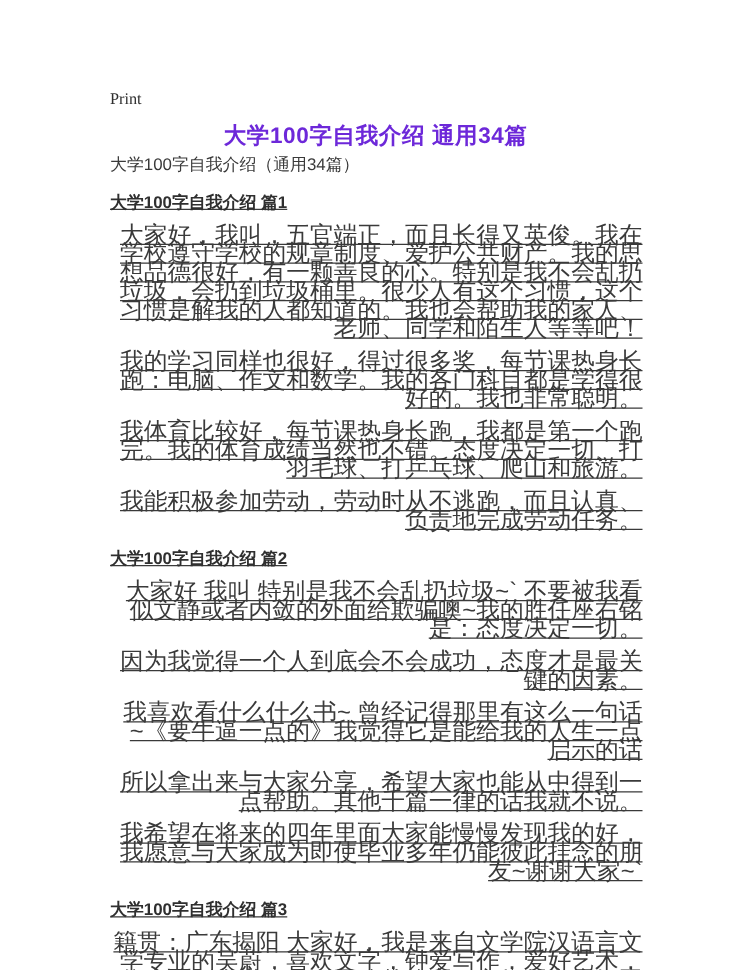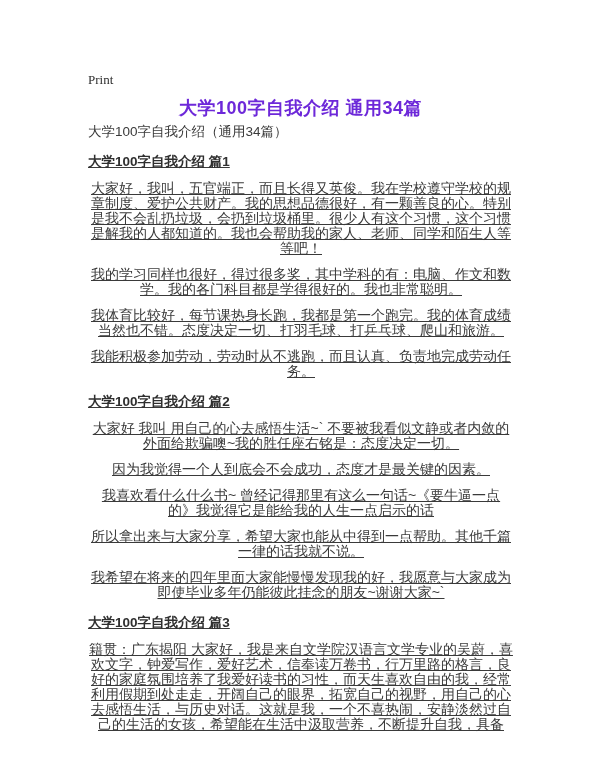--- a/index.html
+++ b/index.html
@@ -48,24 +48,24 @@
   }
   .section-heading {
     margin: 14px 0 11px 0;
     font-size: 13.5px;
     line-height: 17px;
     font-weight: bold;
     color: #2f2f2f;
   }
   .para {
     margin: 11px 0;
-    font-size: 14px;
+    font-size: 19px;
     line-height: 15px;
     color: #3a3a3a;
-    text-align: center;
+    text-align: right;
     word-break: break-all;
   }
   .content {
     width: 426px;
     text-decoration: underline;
   }
 </style>
 </head>
 <body>
 
@@ -74,26 +74,26 @@
   <a class="print-link">Print</a>
 
   <h1 class="doc-title">大学100字自我介绍 通用34篇</h1>
 
   <div class="doc-subtitle">大学100字自我介绍（通用34篇）</div>
 
   <div class="content">
 
     <h2 class="section-heading">大学100字自我介绍 篇1</h2>
     <p class="para">大家好，我叫，五官端正，而且长得又英俊。我在学校遵守学校的规章制度、爱护公共财产。我的思想品德很好，有一颗善良的心。特别是我不会乱扔垃圾，会扔到垃圾桶里。很少人有这个习惯，这个习惯是解我的人都知道的。我也会帮助我的家人、老师、同学和陌生人等等吧！</p>
-    <p class="para">我的学习同样也很好，得过很多奖，其中学科的有：电脑、作文和数学。我的各门科目都是学得很好的。我也非常聪明。</p>
+    <p class="para">我的学习同样也很好，得过很多奖，每节课热身长跑：电脑、作文和数学。我的各门科目都是学得很好的。我也非常聪明。</p>
     <p class="para">我体育比较好，每节课热身长跑，我都是第一个跑完。我的体育成绩当然也不错。态度决定一切、打羽毛球、打乒乓球、爬山和旅游。</p>
     <p class="para">我能积极参加劳动，劳动时从不逃跑，而且认真、负责地完成劳动任务。</p>
 
     <h2 class="section-heading">大学100字自我介绍 篇2</h2>
-    <p class="para">大家好 我叫 用自己的心去感悟生活~` 不要被我看似文静或者内敛的外面给欺骗噢~我的胜任座右铭是：态度决定一切。</p>
+    <p class="para">大家好 我叫 特别是我不会乱扔垃圾~` 不要被我看似文静或者内敛的外面给欺骗噢~我的胜任座右铭是：态度决定一切。</p>
     <p class="para">因为我觉得一个人到底会不会成功，态度才是最关键的因素。</p>
     <p class="para">我喜欢看什么什么书~ 曾经记得那里有这么一句话~《要牛逼一点的》我觉得它是能给我的人生一点启示的话</p>
     <p class="para">所以拿出来与大家分享，希望大家也能从中得到一点帮助。其他千篇一律的话我就不说。</p>
     <p class="para">我希望在将来的四年里面大家能慢慢发现我的好，我愿意与大家成为即使毕业多年仍能彼此挂念的朋友~谢谢大家~`</p>
 
     <h2 class="section-heading">大学100字自我介绍 篇3</h2>
     <p class="para">籍贯：广东揭阳 大家好，我是来自文学院汉语言文学专业的吴蔚，喜欢文字，钟爱写作，爱好艺术，信奉读万卷书，行万里路的格言，良好的家庭氛围培养了我爱好读书的习性，而天生喜欢自由的我，经常利用假期到处走走，开阔自己的眼界，拓宽自己的视野，用自己的心去感悟生活，与历史对话。这就是我，一个不喜热闹，安静淡然过自己的生活的女孩，希望能在生活中汲取营养，不断提升自我，具备</p>
 
   </div>
 </div>

